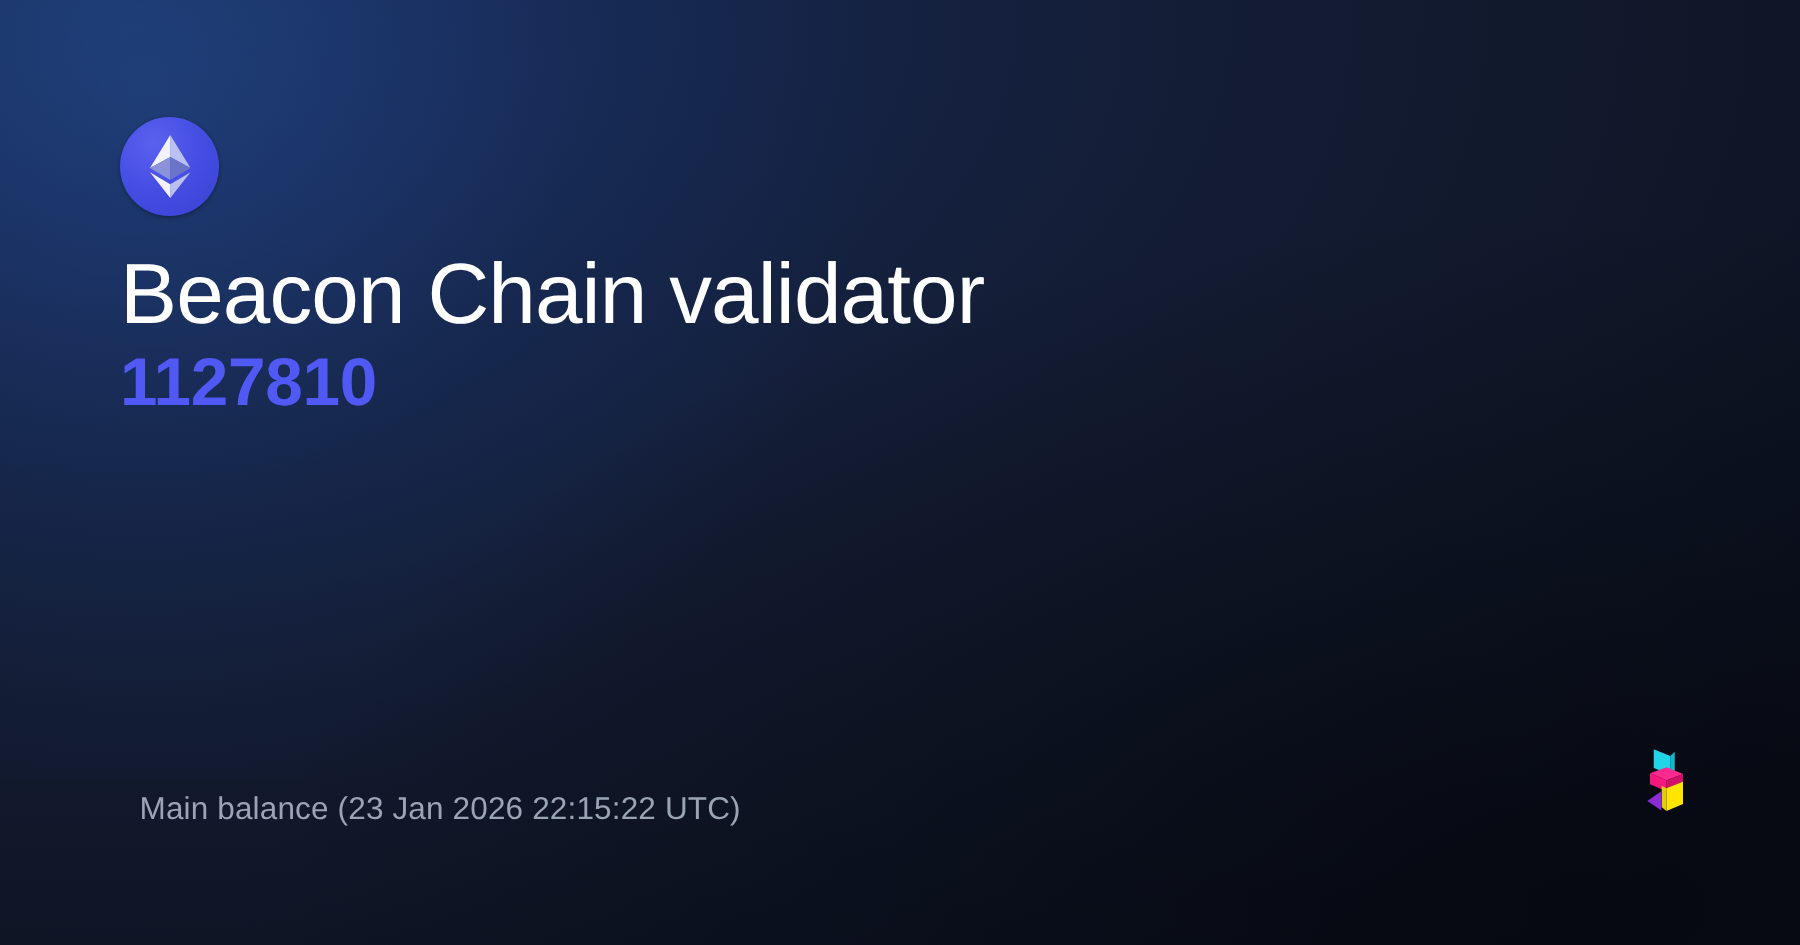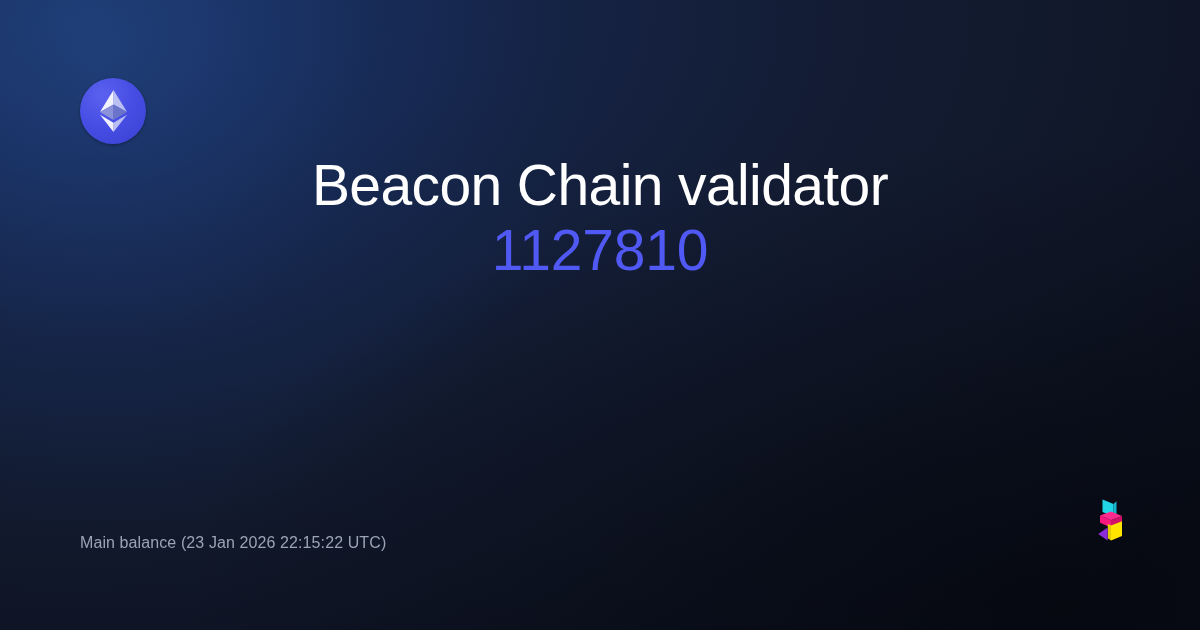--- a/index.html
+++ b/index.html
@@ -57,54 +57,54 @@
     background: radial-gradient(circle at 34% 26%, #5b61ee 0%, #474ee4 45%, #3a40d2 100%);
     display: flex;
     align-items: center;
     justify-content: center;
     box-shadow: 0 1px 3px rgba(0,0,0,0.35);
   }
   .eth-badge svg { display: block; }
 
   
   .headline {
-    margin-top: 12px;
+    margin-top: 23px;
     line-height: 1.04;
-    text-align: center;
   }
   .title-line {
     display: block;
     font-size: 57px;
     font-weight: 400;
     letter-spacing: -0.6px;
     color: #ffffff;
     white-space: nowrap;
   }
   .index-line {
     display: block;
     margin-top: 6px;
-    font-size: 57px;
-    font-weight: 400;
+    font-size: 45px;
+    font-weight: 700;
     letter-spacing: -0.2px;
     color: #5159f5;
     white-space: nowrap;
   }
 
   
   .footer {
     position: absolute;
     left: 80px;
     bottom: 78px;
   }
   .stat-label {
-    font-size: 16px;
+    font-size: 21px;
     font-weight: 400;
     color: #9aa4b4;
     letter-spacing: 0.1px;
     white-space: nowrap;
+    margin-left: 13px;
   }
   .stat-value {
     margin-top: 13px;
     font-size: 22px;
     font-weight: 700;
     color: #f4f7fb;
     letter-spacing: 0.1px;
     white-space: nowrap;
   }
 

